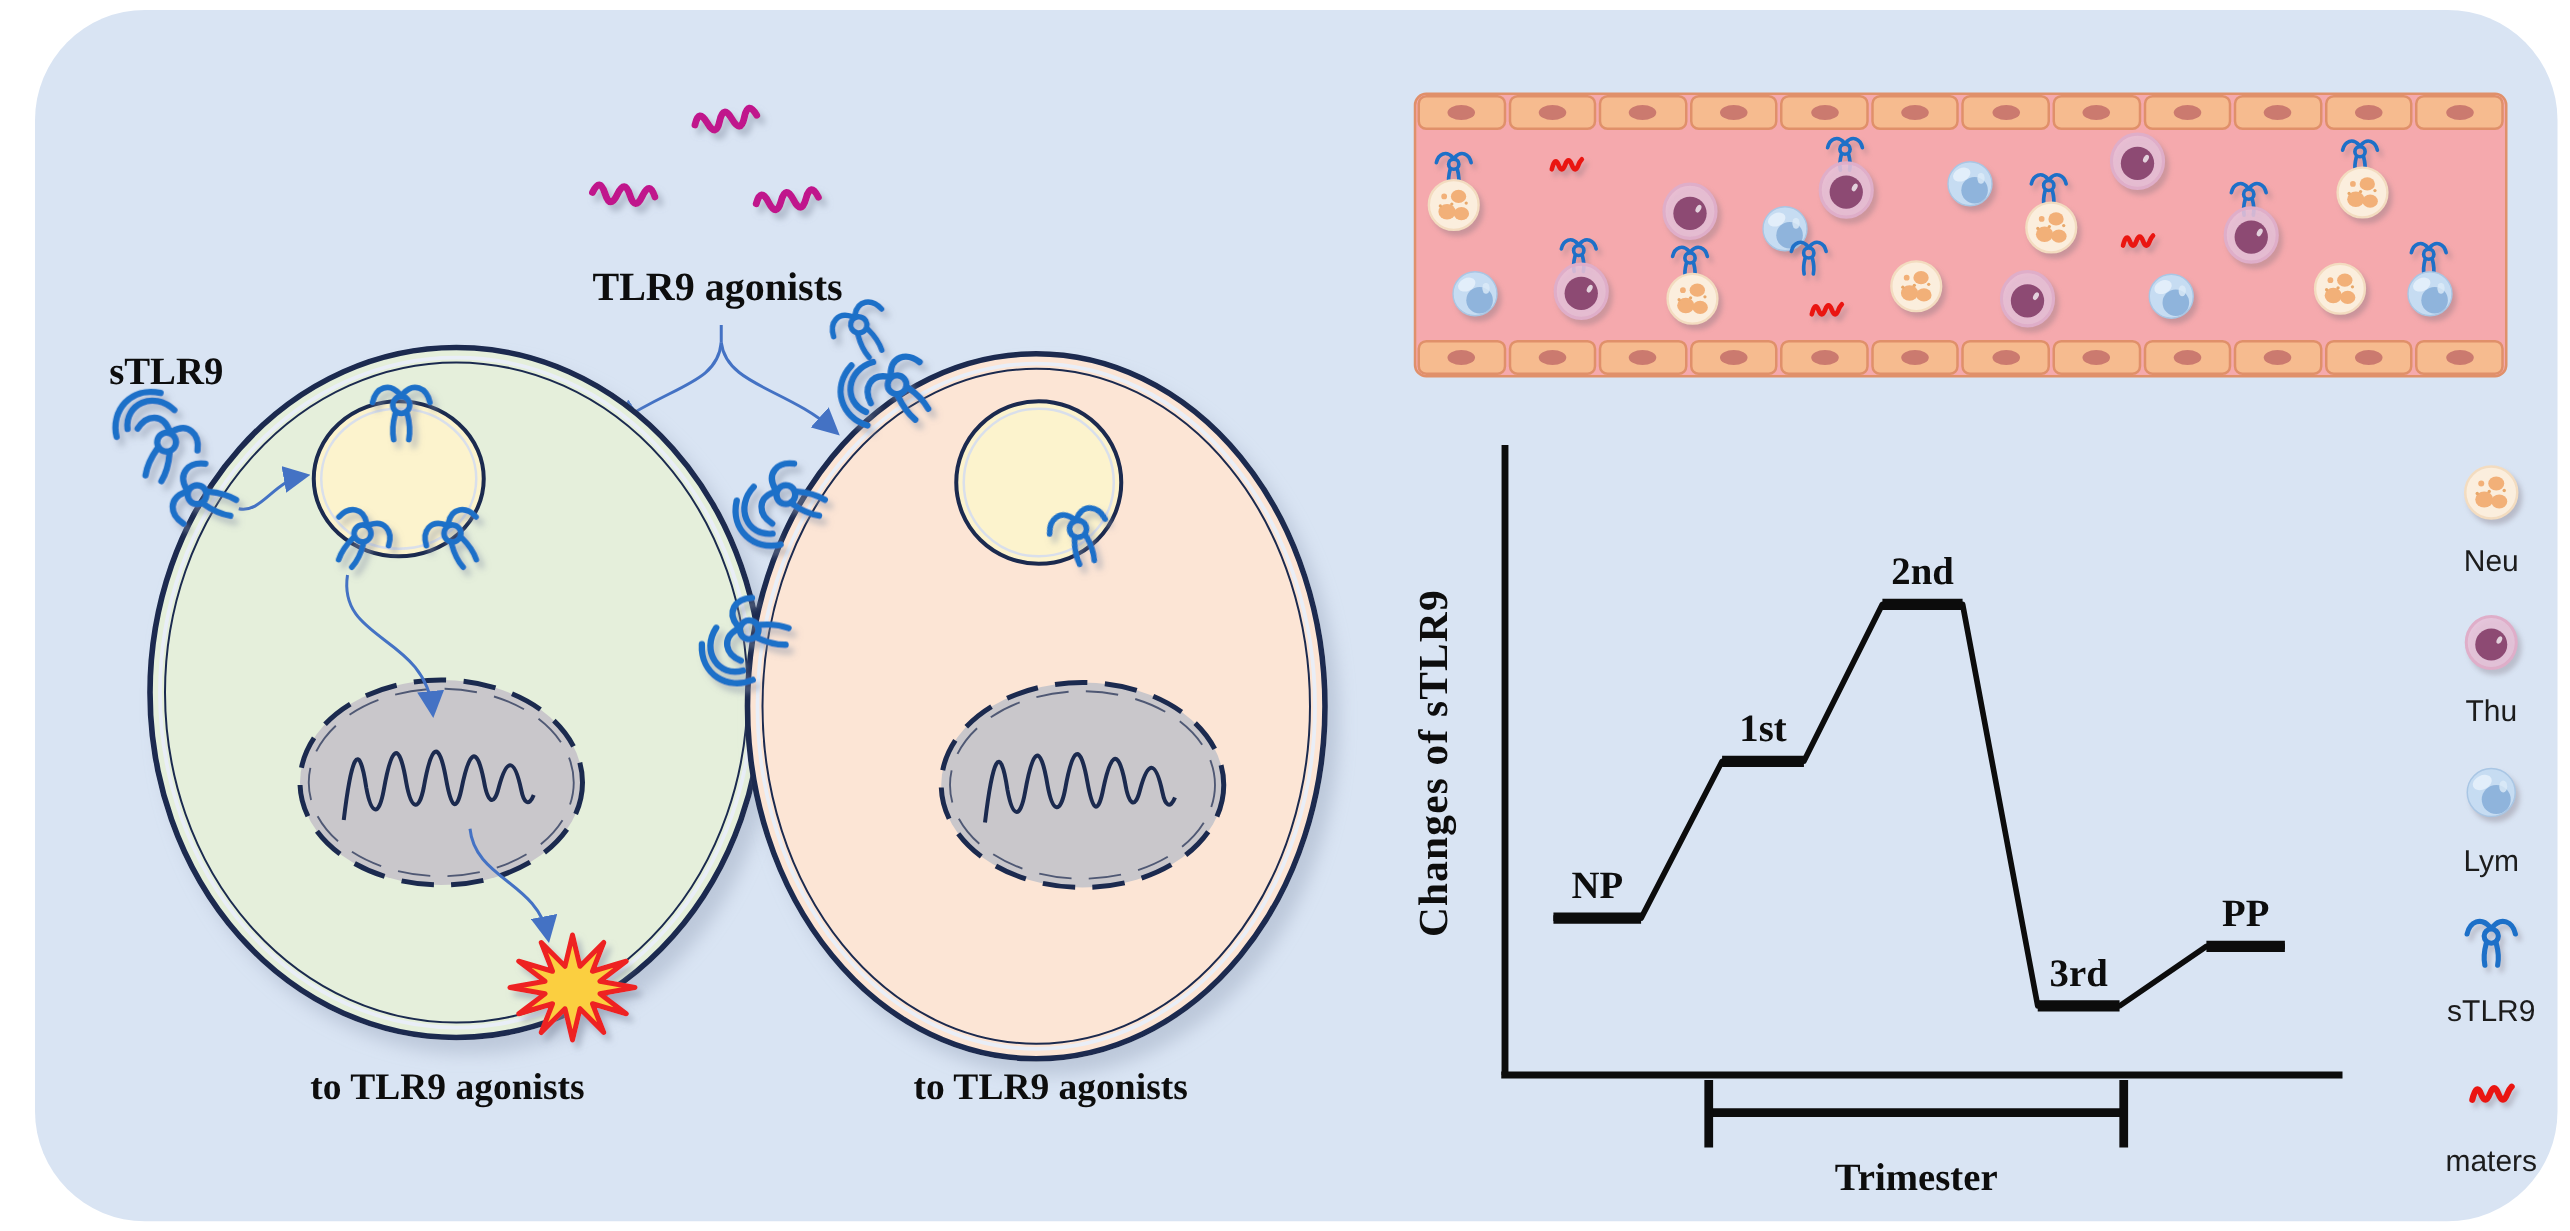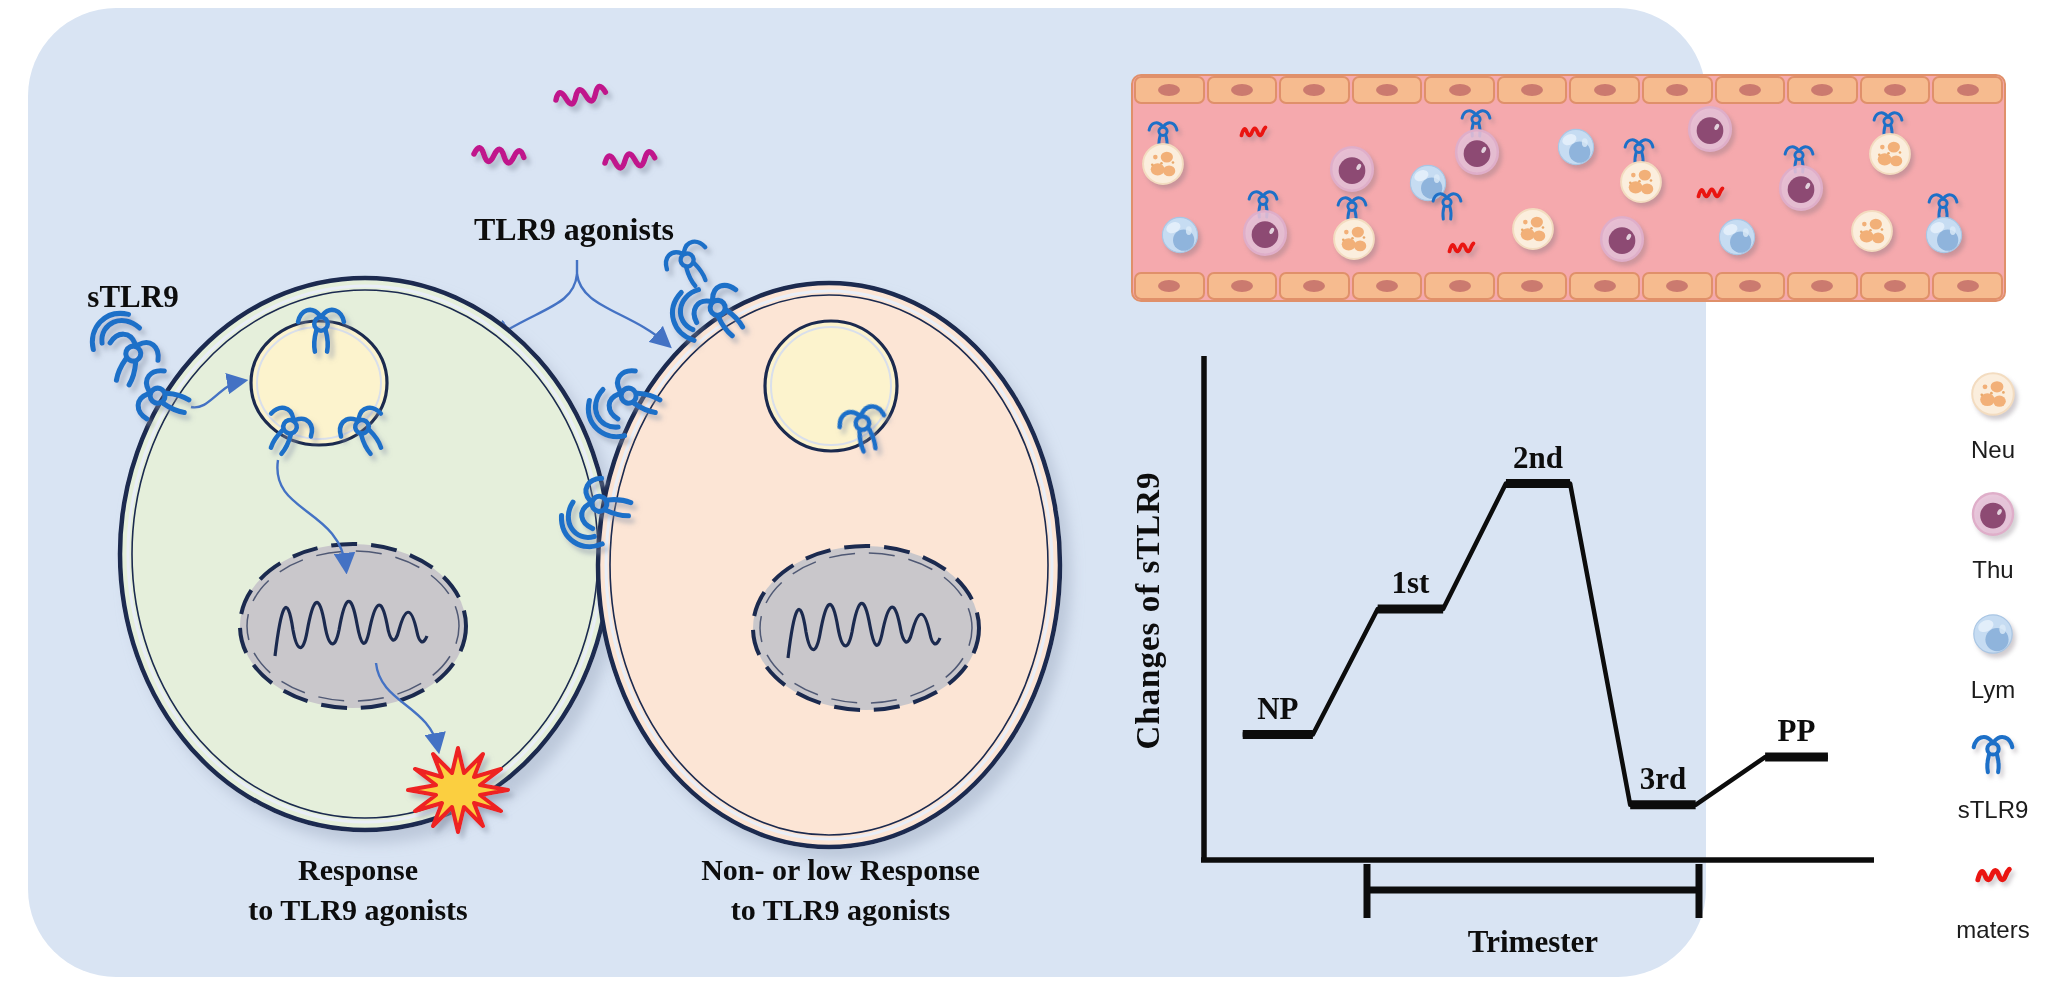--- a/index.html
+++ b/index.html
@@ -1,18 +1,18 @@
 <!DOCTYPE html>
 <html><head>
 <meta charset="utf-8">
 <style>
   html,body{margin:0;padding:0;background:#ffffff;}
   body{width:2056px;height:985px;position:relative;overflow:hidden;
        font-family:"Liberation Serif","DejaVu Serif",serif;}
-  .panel{position:absolute;left:28px;top:8px;width:1678px;height:969px;
+  .panel{position:absolute;left:28px;top:8px;width:2018px;height:969px;
          background:#d9e4f3;border-radius:88px;}
   .abs{position:absolute;}
   .lbl{color:#0d0d0d;font-weight:700;text-align:center;}
   #tlr9-agonists-label{left:346px;top:203px;width:400px;font-size:32px;}
   #stlr9-label{left:30px;top:271px;width:150px;font-size:31px;}
   .caption{font-size:30px;line-height:40px;}
   #caption-responsive{left:150px;top:842px;width:360px;}
   #caption-nonresponsive{left:590px;top:842px;width:445px;}
   #chart-title{left:1180px;top:356px;width:680px;font-size:32px;}
   #chart-ylabel{left:905px;top:584px;width:430px;font-size:33px;
@@ -140,25 +140,23 @@
         <use href="#sym-stlr9t" transform="translate(607,390) rotate(-70) scale(1.5)"></use>
         <use href="#sym-stlr9t" transform="translate(578,497) rotate(-80) scale(1.5)"></use>
         <use href="#sym-stlr9" transform="translate(836,421) rotate(-15) scale(1.35)"></use>
       </g>
     </g>
   </svg>
 
   <div class="abs lbl" id="tlr9-agonists-label">TLR9 agonists</div>
   <div class="abs lbl" id="stlr9-label">sTLR9</div>
   <div class="abs lbl caption" id="caption-responsive">
-    <div>Response</div>
     <div>to TLR9 agonists</div>
   </div>
   <div class="abs lbl caption" id="caption-nonresponsive">
-    <div>Non- or low Response</div>
     <div>to TLR9 agonists</div>
   </div>
 
   <div class="abs vessel">
     <div class="vessel-row" id="vessel-row-top">
         <div class="endo-cell">
           <div class="endo-nucleus"></div>
         </div>
         <div class="endo-cell">
           <div class="endo-nucleus"></div>

